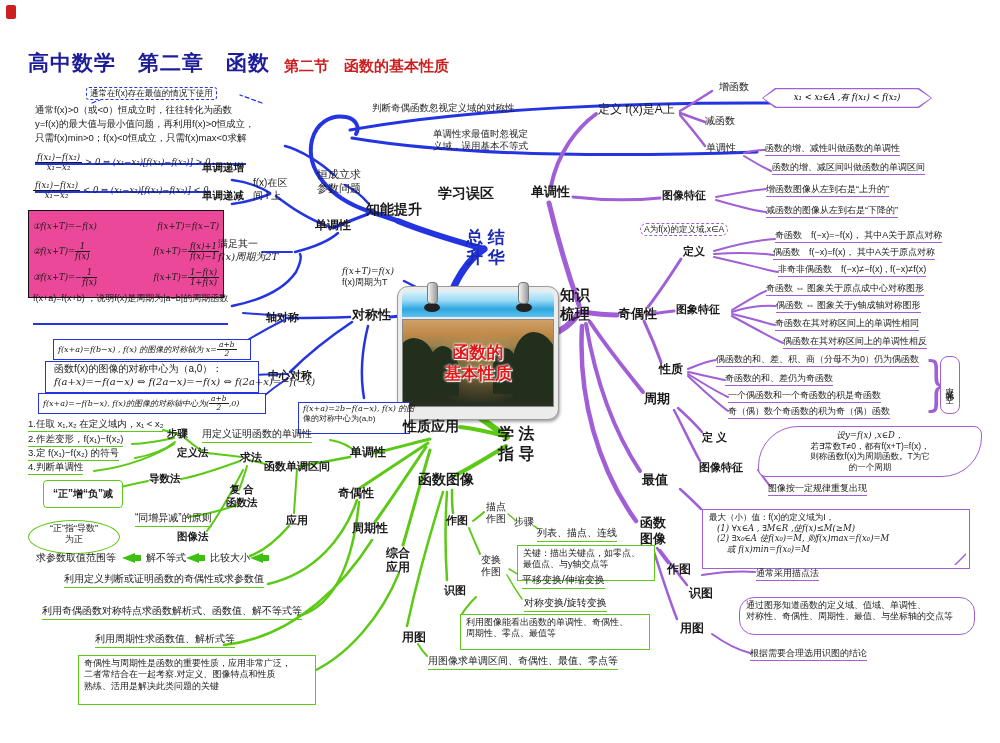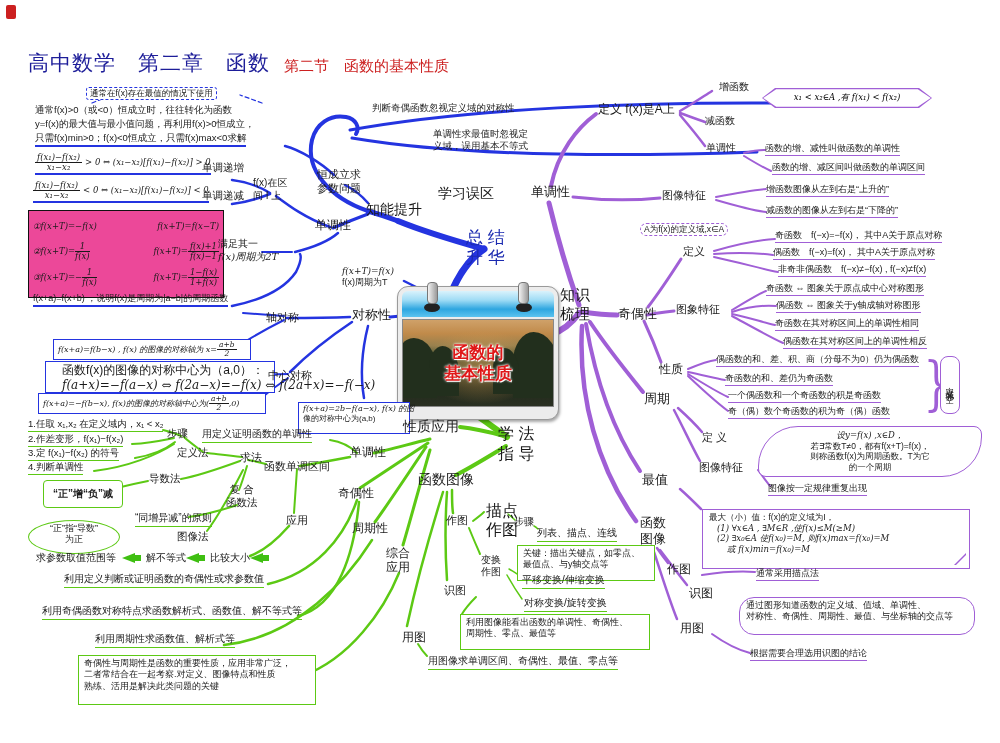--- a/index.html
+++ b/index.html
@@ -1,22 +1,22 @@
 <!DOCTYPE html>
 <html><head>
 <meta charset="utf-8">
 <style>
   html,body{margin:0;padding:0;background:#fff}
   #canvas{position:relative;width:1000px;height:743px;background:#fff;overflow:hidden;
           font-family:"Liberation Sans","DejaVu Sans",sans-serif}
   svg.lines{position:absolute;left:0;top:0;z-index:1}
   .t{position:absolute;z-index:3;font-size:9.5px;line-height:1.25;color:#1a1a1a;white-space:nowrap}
-  .b{font-weight:normal}
+  .b{font-weight:bold}
   .m{font-family:"DejaVu Serif","Liberation Serif",serif;font-style:italic}
-  .ub{border-bottom:2px solid #2434e0;padding-bottom:1px}
+  .ub{border-bottom:2px solid #2434e0;padding-bottom:19px}
   .up{border-bottom:1.8px solid #a05fd6;padding-bottom:1px}
   .ug{border-bottom:1.8px solid #5cc914;padding-bottom:1px}
   .bx{border:1.2px solid #111;background:#ec4899}
   .bxb{border:1.4px solid #2434e0;background:#fff}
   .bxp{border:1.4px solid #a05fd6;background:#fff}
   .bxg{border:1.4px solid #5cc914;background:#fff}
   .dashb{border:1.3px dashed #2434e0;border-radius:3px;background:#fff;padding:0 3px}
   .dashp{border:1.3px dashed #a05fd6;border-radius:8px;background:#fff;padding:0 3px}
   .frac{display:inline-block;text-align:center;vertical-align:middle;line-height:1.05}
   .frac .n{display:block;border-bottom:1px solid currentColor;padding:0 2px}
@@ -238,21 +238,21 @@
 </div>
 <div class="t ub" style="left:33px;top:293px;font-size:9px">f(x+a)=f(x+b) ，说明f(x)是周期为|a−b|的周期函数</div>
 
 <div class="t bxb" style="left:53px;top:339px;width:188px;height:17px;padding:1px 4px;font-size:8px;display:flex;align-items:center">
   <span class="m">f(x+a)=f(b−x) , f(x) 的图像的对称轴为 x=</span>
   <span class="frac m" style="font-size:7.5px">
         <span class="n">a+b</span>
         <span class="d">2</span>
       </span>
 </div>
-<div class="t bxb" style="left:45px;top:361px;width:196px;height:28px;padding:1px 16px;font-size:12px">
+<div class="t bxb" style="left:45px;top:361px;width:196px;height:28px;padding:1px 8px;font-size:10px">
   <span style="display:block">函数f(x)的图像的对称中心为（a,0）：</span>
   <span class="m" style="display:block">f(a+x)=−f(a−x) ⇔ f(2a−x)=−f(x) ⇔ f(2a+x)=−f(−x)</span>
 </div>
 <div class="t bxb" style="left:38px;top:393px;width:218px;height:17px;padding:1px 4px;font-size:8px;display:flex;align-items:center">
   <span class="m">f(x+a)=−f(b−x), f(x)的图像的对称轴中心为(</span>
   <span class="frac m" style="font-size:7.5px">
         <span class="n">a+b</span>
         <span class="d">2</span>
       </span>
   <span class="m">,0)</span>
@@ -402,21 +402,21 @@
 <div class="t ug" style="left:42px;top:605px;font-size:10px">利用奇偶函数对称特点求函数解析式、函数值、解不等式等</div>
 <div class="t ug" style="left:95px;top:633px;font-size:10px">利用周期性求函数值、解析式等</div>
 <div class="t bxg" style="left:78px;top:655px;width:226px;height:44px;padding:2px 5px;font-size:9px">
   <span style="display:block">奇偶性与周期性是函数的重要性质，应用非常广泛，</span>
   <span style="display:block">二者常结合在一起考察.对定义、图像特点和性质</span>
   <span style="display:block">熟练、活用是解决此类问题的关键</span>
 </div>
 
 <div class="t b" style="left:418px;top:471px;font-size:14px">函数图像</div>
 <div class="t b" style="left:446px;top:514px;font-size:11px">作图</div>
-<div class="t" style="left:486px;top:501px;font-size:16px;line-height:1.2;text-align:center">
+<div class="t" style="left:486px;top:501px;font-size:10px;line-height:1.2;text-align:center">
   <span style="display:block">描点</span>
   <span style="display:block">作图</span>
 </div>
 <div class="t" style="left:514px;top:516px;font-size:10px">步骤</div>
 <div class="t ug" style="left:537px;top:527px;font-size:10px">列表、描点、连线</div>
 <div class="t bxg" style="left:517px;top:545px;width:126px;height:30px;padding:2px 5px;font-size:9px">
   <span style="display:block">关键：描出关键点，如零点、</span>
   <span style="display:block">最值点、与y轴交点等</span>
 </div>
 <div class="t" style="left:481px;top:554px;font-size:10px;line-height:1.2;text-align:center">

